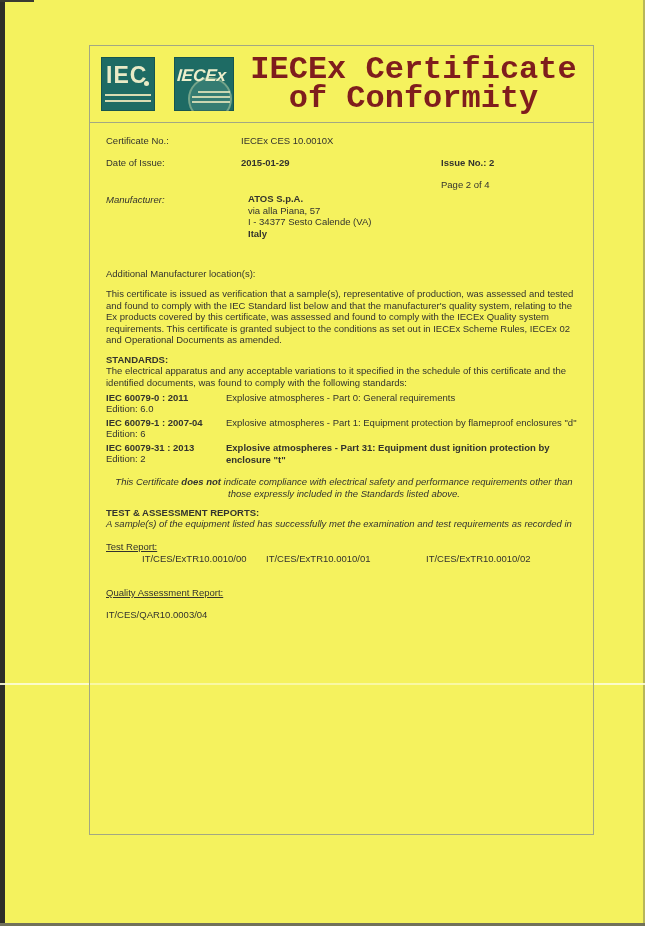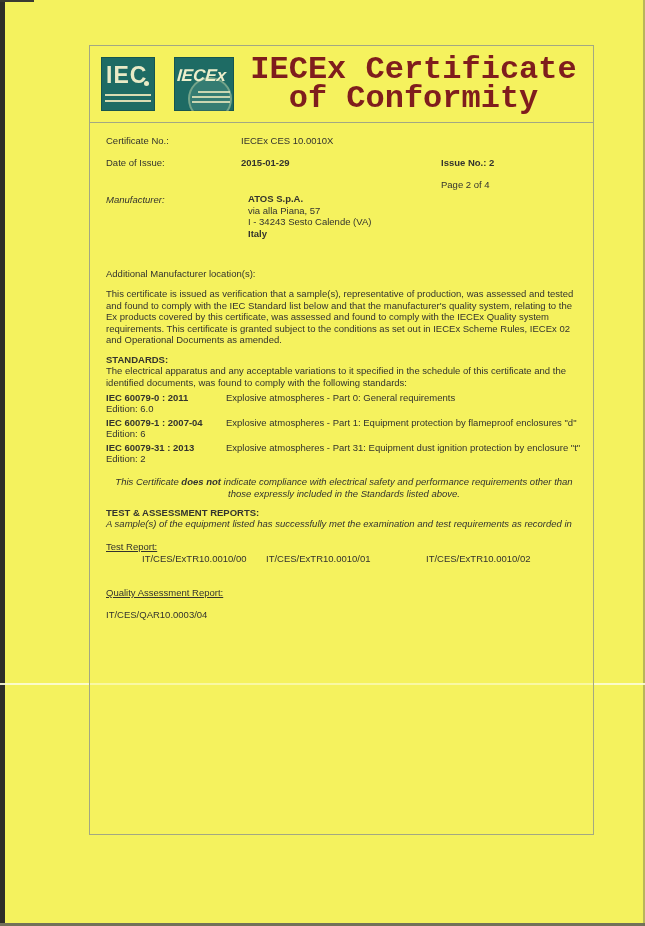--- a/index.html
+++ b/index.html
@@ -109,21 +109,21 @@
 
     <div class="abs t" style="left:16px;top:111px;">Date of Issue:</div>
     <div class="abs t b" style="left:151px;top:111px;">2015-01-29</div>
     <div class="abs t b" style="left:351px;top:111px;">Issue No.: 2</div>
     <div class="abs t" style="left:351px;top:133px;">Page 2 of 4</div>
 
     <div class="abs t" style="left:16px;top:148px;font-style:italic;">Manufacturer:</div>
     <div class="abs t" style="left:158px;top:147px;">
       <div class="b">ATOS S.p.A.</div>
       <div>via alla Piana, 57</div>
-      <div>I - 34243 Sesto Calende (VA)</div>
+      <div>I - 34377 Sesto Calende (VA)</div>
       <div class="b">Italy</div>
     </div>
 
     <div class="abs t" style="left:16px;top:222px;">Additional Manufacturer location(s):</div>
     <div class="abs t" style="left:16px;top:242px;width:476px;">This certificate is issued as verification that a sample(s), representative of production, was assessed and tested and found to comply with the IEC Standard list below and that the manufacturer's quality system, relating to the Ex products covered by this certificate, was assessed and found to comply with the IECEx Quality system requirements. This certificate is granted subject to the conditions as set out in IECEx Scheme Rules, IECEx 02 and Operational Documents as amended.</div>
 
     <div class="abs t b" style="left:16px;top:308px;">STANDARDS:</div>
     <div class="abs t" style="left:16px;top:319px;width:476px;">The electrical apparatus and any acceptable variations to it specified in the schedule of this certificate and the identified documents, was found to comply with the following standards:</div>
 
     <div class="abs" style="left:16px;top:346px;width:476px;">
@@ -133,21 +133,21 @@
         <div class="t" style="position:absolute;left:120px;top:0;width:356px;">Explosive atmospheres - Part 0: General requirements</div>
       </div>
       <div style="position:relative;height:25px;">
         <div class="t b" style="position:absolute;left:0;top:0;">IEC 60079-1 : 2007-04</div>
         <div class="t" style="position:absolute;left:0;top:11px;">Edition: 6</div>
         <div class="t" style="position:absolute;left:120px;top:0;width:356px;">Explosive atmospheres - Part 1: Equipment protection by flameproof enclosures "d"</div>
       </div>
       <div style="position:relative;height:25px;">
         <div class="t b" style="position:absolute;left:0;top:0;">IEC 60079-31 : 2013</div>
         <div class="t" style="position:absolute;left:0;top:11px;">Edition: 2</div>
-        <div class="t" style="position:absolute;left:120px;top:0;width:356px;">Explosive atmospheres - Part 31: Equipment dust ignition protection by enclosure "t"</div>
+        <div class="t" style="position:absolute;left:120px;top:0;width:356px;font-weight:bold;">Explosive atmospheres - Part 31: Equipment dust ignition protection by enclosure "t"</div>
       </div>
     </div>
 
     <div class="abs t i center" style="left:16px;top:430px;width:476px;">
       <span>This Certificate </span><span class="b">does not</span><span> indicate compliance with electrical safety and performance requirements other than those expressly included in the Standards listed above.</span>
     </div>
 
     <div class="abs t b" style="left:16px;top:461px;">TEST &amp; ASSESSMENT REPORTS:</div>
     <div class="abs t i" style="left:16px;top:472px;width:476px;">A sample(s) of the equipment listed has successfully met the examination and test requirements as recorded in</div>
 

